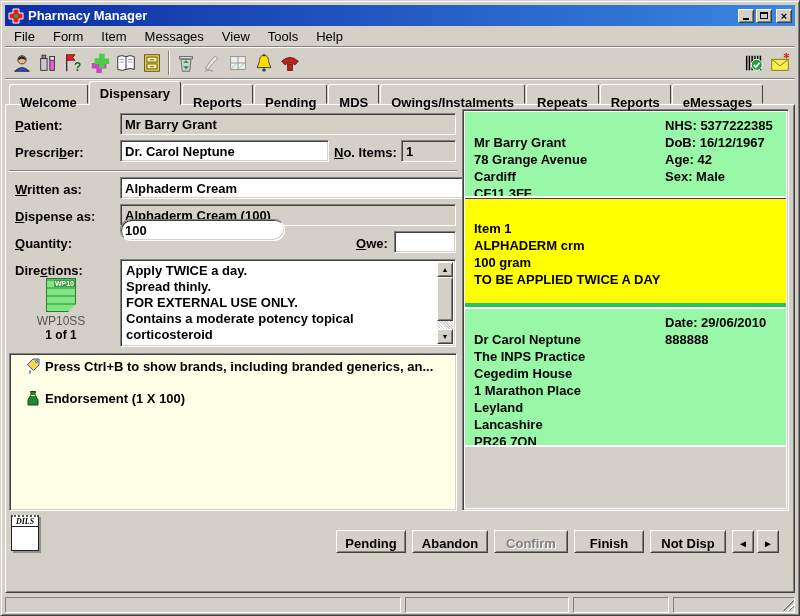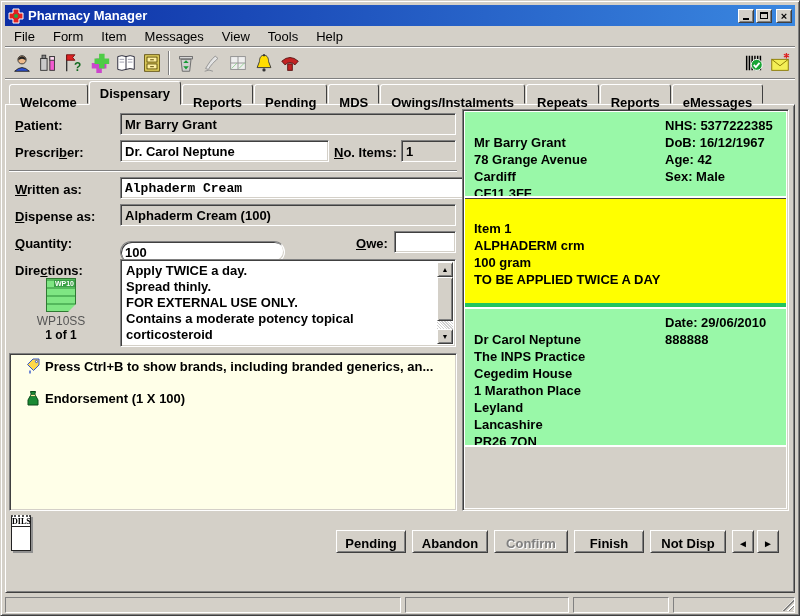--- a/index.html
+++ b/index.html
@@ -82,22 +82,22 @@
   
   .infopanel { position:absolute; left:461px; top:108px; width:327px; height:402px;
     background:#fff; padding:2px; display:flex; flex-direction:column; }
   .ibox { position:relative; width:100%; font-size:13px; font-weight:bold; line-height:17px;
     padding:5px 0 0 9px; white-space:pre-line; overflow:hidden; margin-bottom:2px; }
   .ibox .rcol { position:absolute; left:200px; top:5px; white-space:pre-line; }
   .ibox.green { background:#99F8A8; }
   .ibox.yellow { background:#FFFF00; border-top:1px solid #404040; border-bottom:4px solid #22c55e; }
   .ifill { flex:1; background:#D4D0C8; }
   
-  .dils { position:absolute; left:10px; top:514px; width:20px; height:36px; background:#fff;
-    border:1px solid #222; border-top:2px dotted #555; box-shadow:2px 2px 0 #909090; }
+  .dils { position:absolute; left:10px; top:514px; width:28px; height:36px; background:#fff;
+    border:1px solid #222; border-top:2px dotted #555; box-shadow:2px 2px 0 #909090;font-style:italic; }
   .dils .t { display:block; font-size:8px; font-weight:bold; font-family:"Liberation Serif",serif;
     text-align:center; border-bottom:1px solid #222; }
   .dils .l { height:2px; background:#222; margin:3px 3px 0 3px; }
   .dils .l.short { margin-right:10px; }
   
   .abtn { position:absolute; top:529px; height:23px; font-family:"Liberation Sans",sans-serif;
     font-size:13px; font-weight:bold; color:#000; text-align:center;
     border:1px solid; border-color:#fff #404040 #404040 #fff;
     box-shadow: inset 1px 1px 0 #d4d0c8, inset -1px -1px 0 #808080; background:#D4D0C8; padding-top:3px; }
   .abtn.disabled { color:#808080; text-shadow:1px 1px 0 #fff; }
@@ -258,27 +258,27 @@
   <input class="field gray" style="left: 119px; top: 112px; width: 336px;" readonly="" value="Mr Barry Grant">
 
   <span class="flabel" style="left:14px;top:144px"><span>Prescri</span><u>b</u><span>er:</span></span>
   <input class="field white" style="left: 119px; top: 139px; width: 209px;" value="Dr. Carol Neptune">
   <span class="flabel" style="left:333px;top:144px"><span></span><u>N</u><span>o. Items:</span></span>
   <input class="field gray" style="left: 400px; top: 139px; width: 55px;" readonly="" value="1">
 
   <div class="hgroove" style="top:169px;left:8px;right:346px;width:448px"></div>
 
   <span class="flabel" style="left:14px;top:181px"><span></span><u>W</u><span>ritten as:</span></span>
-  <input class="field white" style="left: 119px; top: 176px; width: 376px; font-family: Liberation Mono, monospace;" value="Alphaderm Cream">
+  <input class="field white" style="left: 119px; top: 176px; width: 376px;" value="Alphaderm Cream">
 
   <span class="flabel" style="left:14px;top:208px"><span></span><u>D</u><span>ispense as:</span></span>
   <input class="field gray" style="left: 119px; top: 203px; width: 336px;" readonly="" value="Alphaderm Cream (100)">
 
   <span class="flabel" style="left:14px;top:235px"><span></span><u>Q</u><span>uantity:</span></span>
-  <input class="field white" style="left: 119px; top: 240px; width: 165px; border-radius: 11px;" value="100">
+  <input class="field white" style="left: 119px; top: 218px; width: 165px; border-radius: 11px;" value="100">
   <span class="flabel" style="left:355px;top:235px"><span></span><u>O</u><span>we:</span></span>
   <input class="field white" style="left: 393px; top: 230px; width: 62px;" value="">
 
   <span class="flabel" style="left:14px;top:262px"><span>Dire</span><u>c</u><span>tions:</span></span>
 
   <div class="wp10">
     <span class="wp10label">WP10</span>
     <span class="wp10fold"></span>
   </div>
   <span class="wpcap" style="top:313px;color:#555">WP10SS</span>

